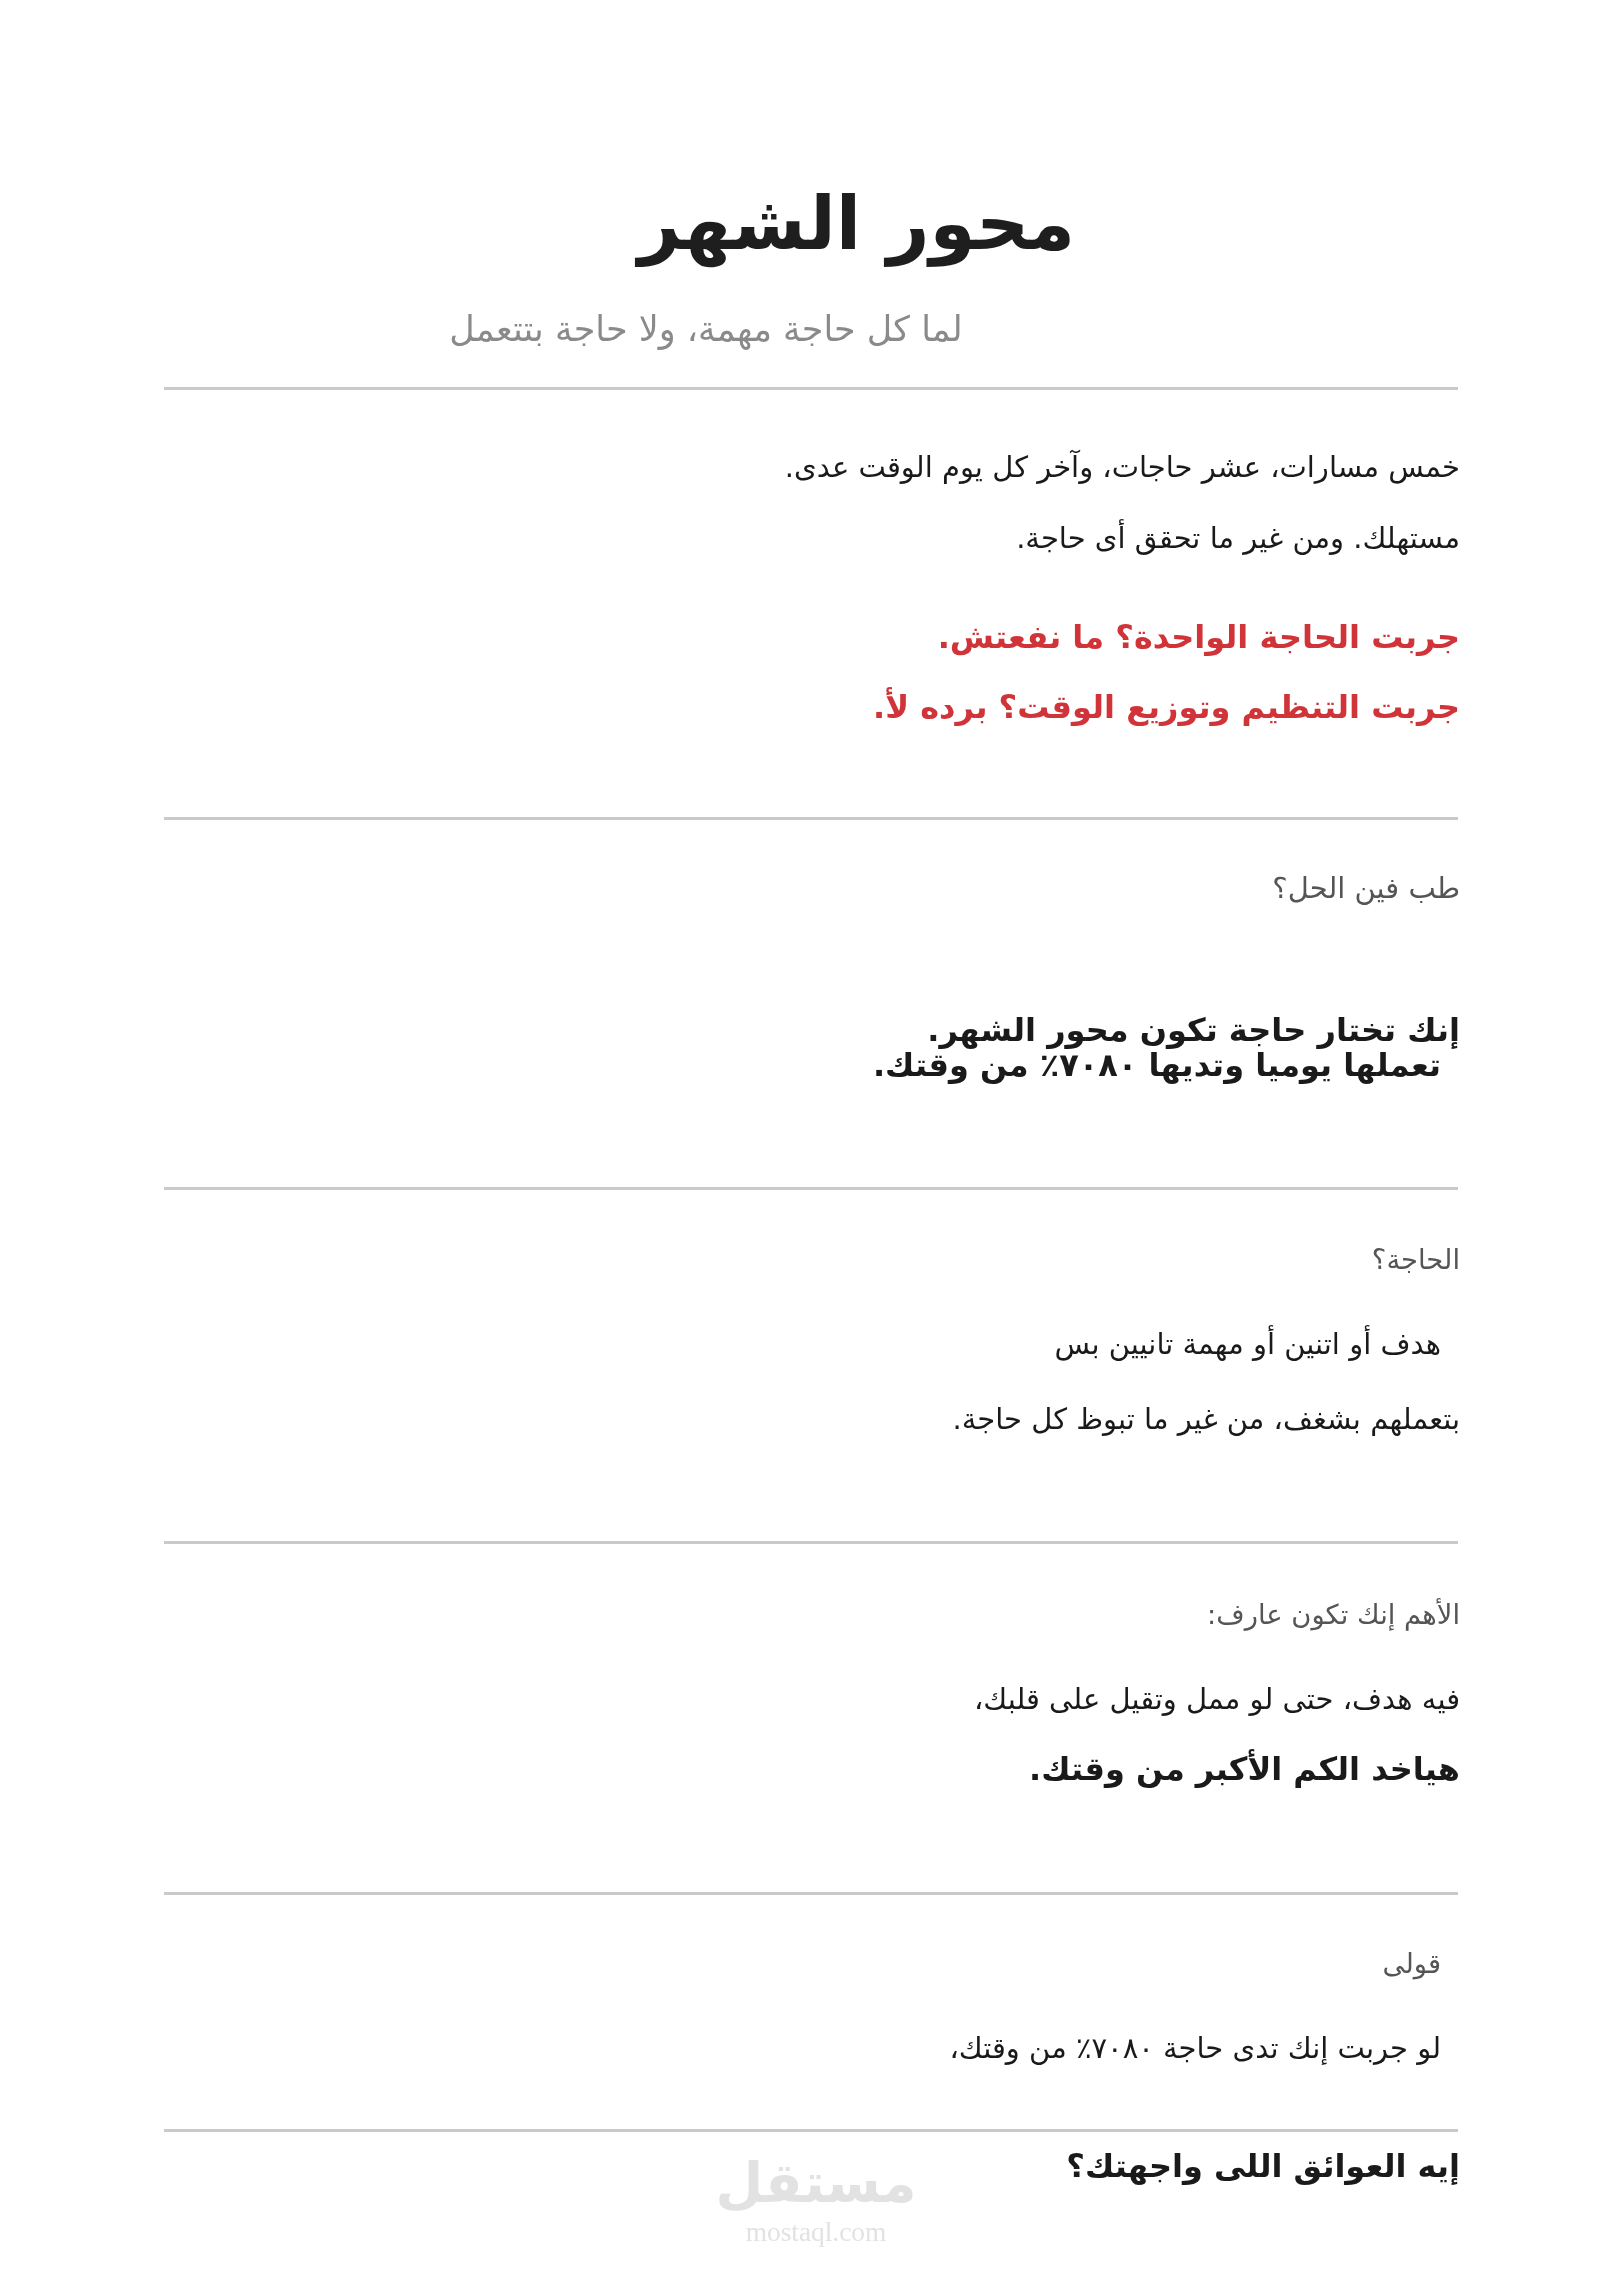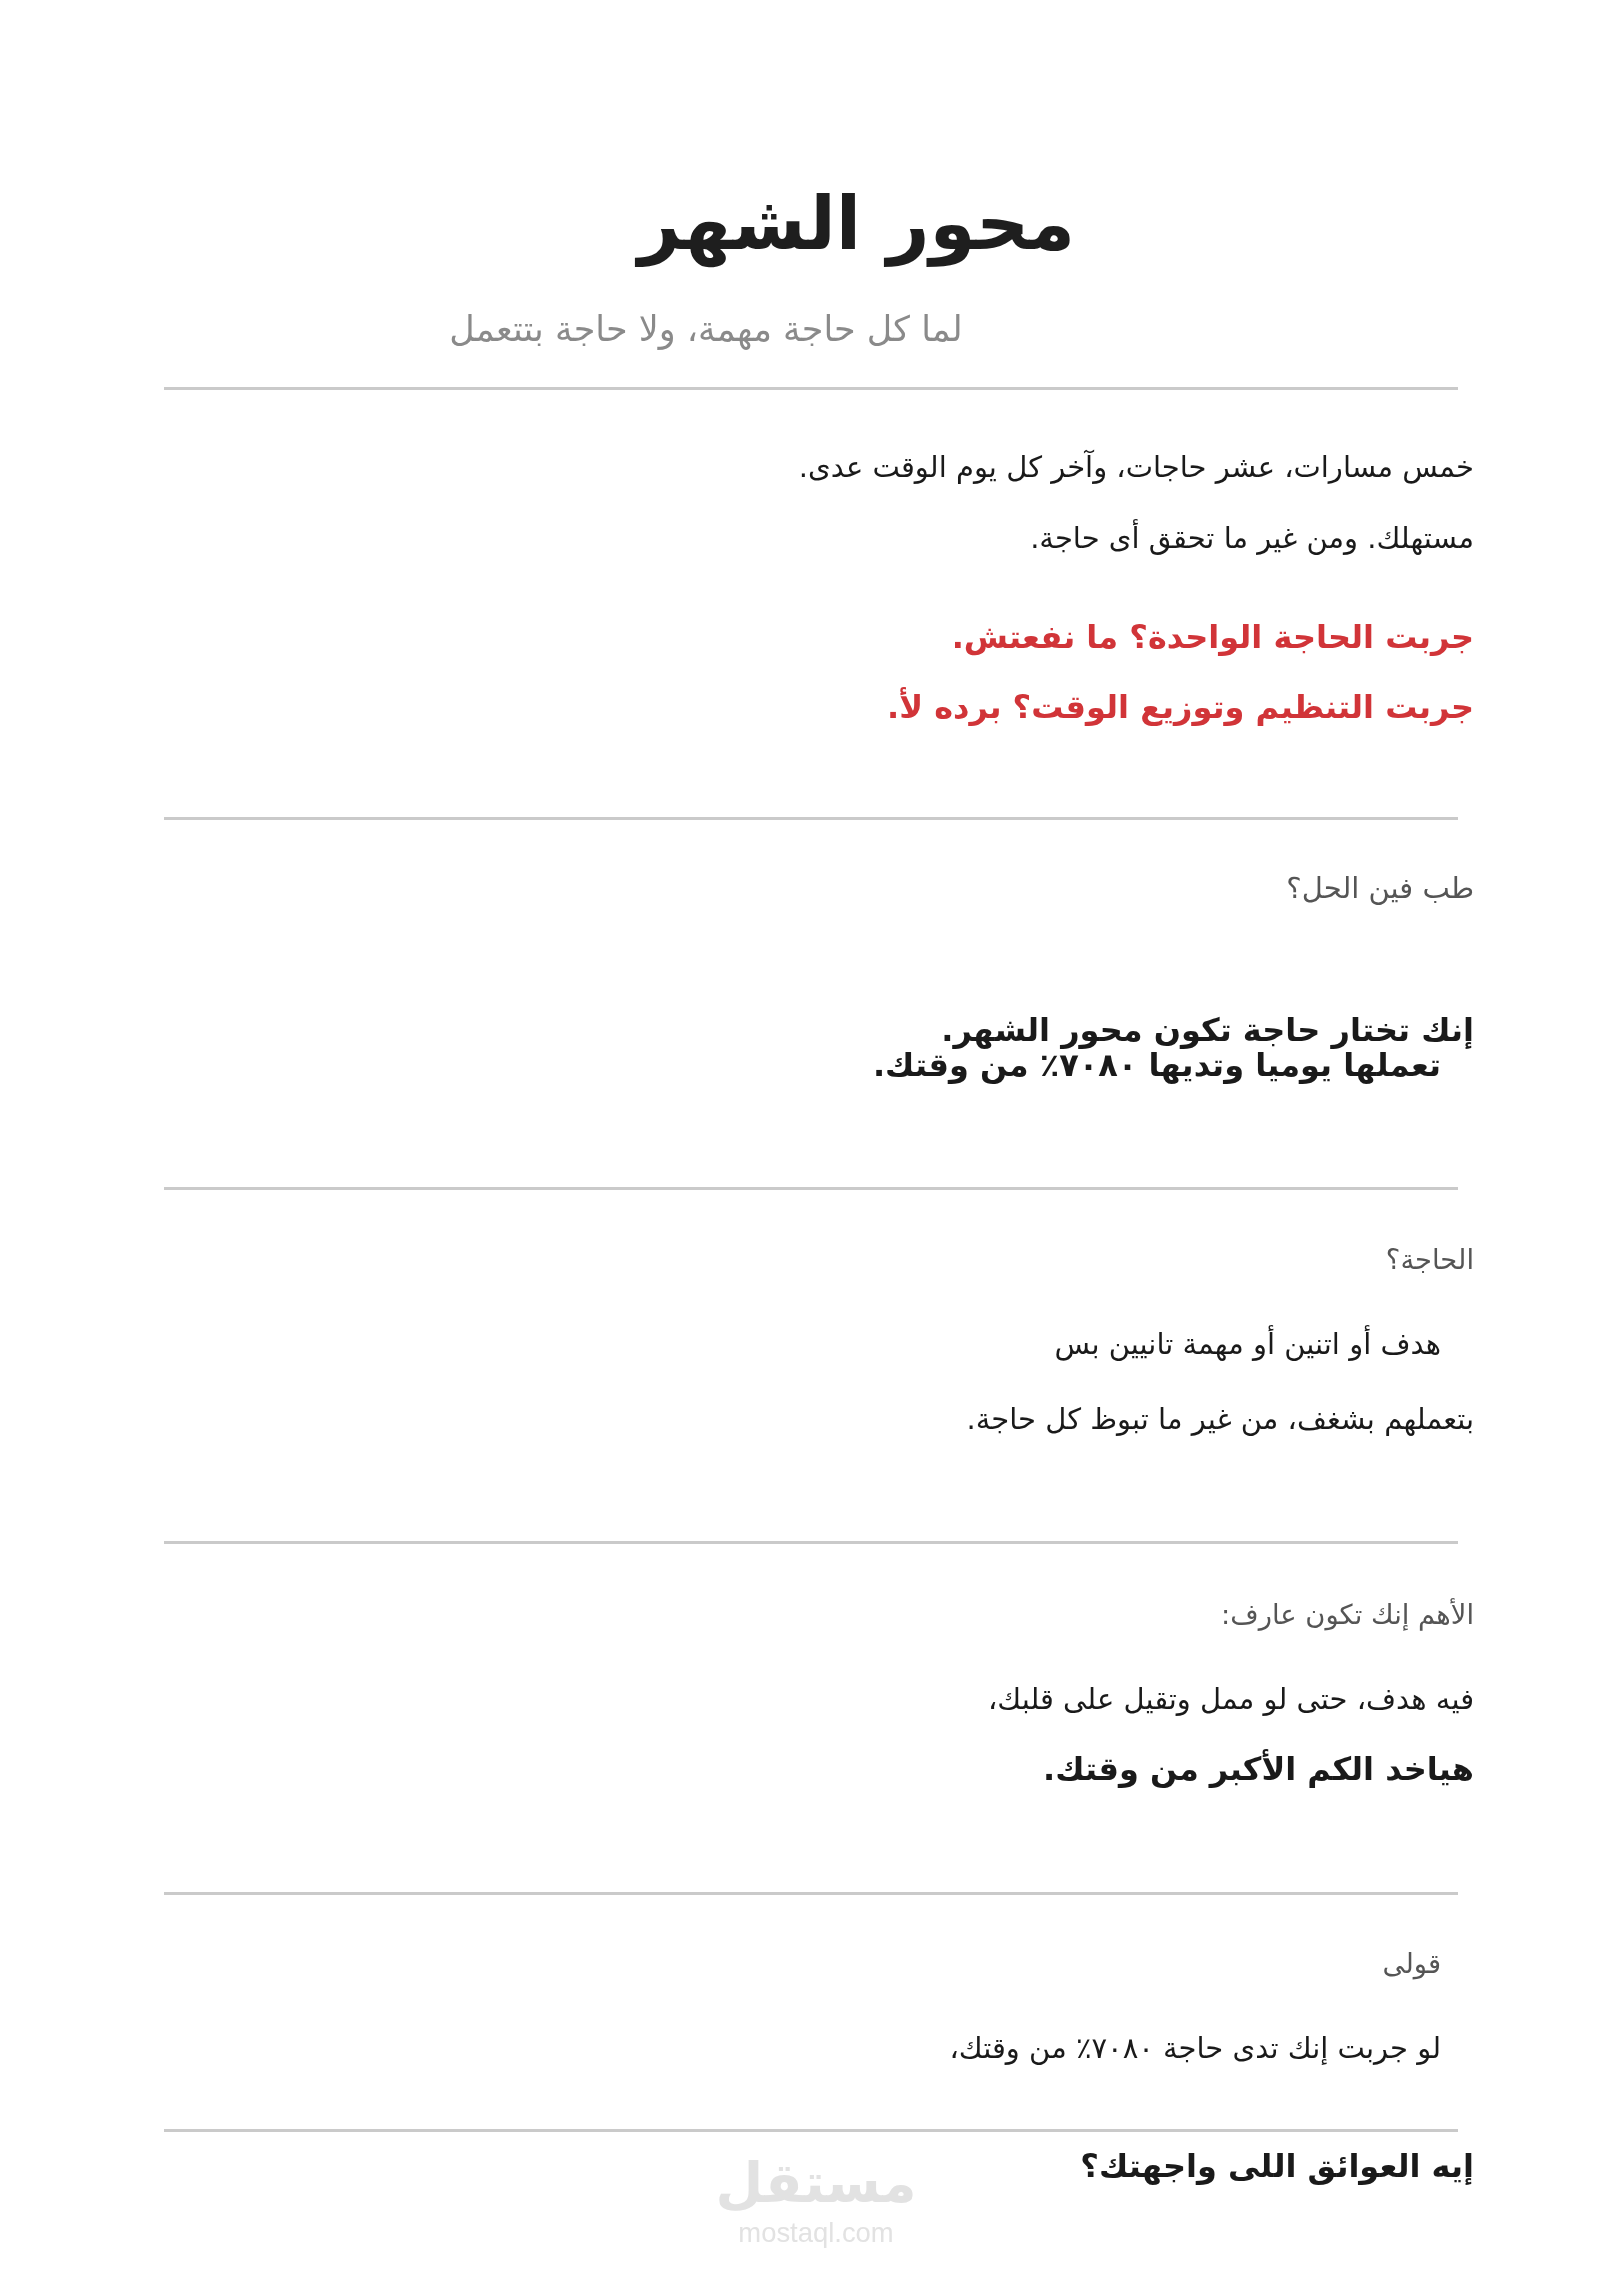--- a/index.html
+++ b/index.html
@@ -15,34 +15,34 @@
     font-size: 74px; font-weight: bold; color: #1e1e1e; line-height: 108px; padding-left: 46px;
   }
   .subtitle {
     left: 0; width: 1412px; top: 300px; text-align: center;
     font-size: 35px; color: #8a8a8a; line-height: 59px;
   }
   .divider {
     left: 164px; width: 1294px; height: 2.9px; background: #cacaca;
   }
   .line {
-    right: 147px; text-align: right; font-size: 29px; line-height: 49px;
+    right: 161px; text-align: right; font-size: 29px; line-height: 49px;
   }
   .line.indent { right: 180px; }
   .label { color: #555555; font-size: 29px; }
   .body { color: #1a1a1a; }
   .bold { font-weight: bold; color: #1a1a1a; font-size: 32px; }
   .red { font-weight: bold; color: #d13438; font-size: 32px; }
   .watermark-ar {
     left: 713px; width: 206px; top: 2152px; text-align: center;
     font-size: 55px; font-weight: bold; color: #e2e2e2; line-height: 63px;
   }
   .watermark-en {
     left: 713px; width: 206px; top: 2217px; text-align: center;
-    font-family: Liberation Sans, sans-serif;
+    font-family: Liberation Serif, serif;
     font-size: 27.4px; color: #e2e2e2; line-height: 31px;
   }
 </style>
 </head>
 <body>
 
 <div class="abs title rtl">محور الشهر</div>
 <div class="abs subtitle rtl">لما كل حاجة مهمة، ولا حاجة بتتعمل</div>
 <div class="abs divider" style="top:387px;"></div>
 

